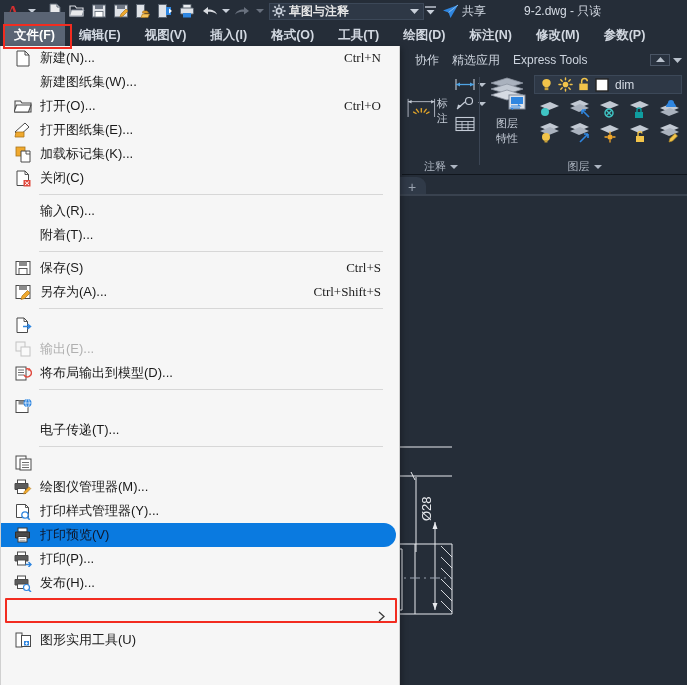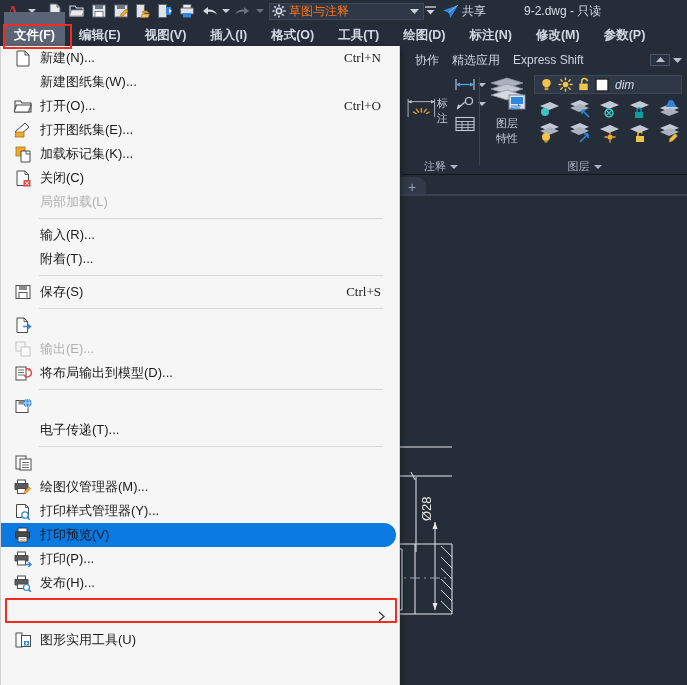--- a/index.html
+++ b/index.html
@@ -20,21 +20,21 @@
     width: 26px; height: 22px; display:flex; align-items:center; justify-content:center;
     color: #d32f2f; font-weight: bold; font-size: 15px; font-family:"Liberation Serif", serif;
   }
   .qat-caret { width: 12px; height: 22px; display:flex; align-items:center; justify-content:center; }
   .qat-btn { width: 22px; height: 22px; display:flex; align-items:center; justify-content:center; }
   .qat-sep { width: 6px; }
   .ws-box {
     height: 17px; width: 155px; background:#2e3846; border:1px solid #3c4858;
     display:flex; align-items:center; padding-left:2px; margin-left:3px;
   }
-  .ws-label { color:#f97316; font-size:12px; margin-left:3px; }
+  .ws-label { color:#e5e5e5; font-size:12px; margin-left:3px;font-weight:bold; }
   .ws-arrow { margin-left:auto; margin-right:4px; }
   .share { display:flex; align-items:center; gap:3px; margin-left:6px; }
   .share-label { color:#cfd6e0; font-size:12px; }
   .doctitle { color:#d7dde6; font-size:12px; margin-left:38px; }
 
   
   .menubar {
     position:absolute; left:0; top:22px; width:687px; height:27px;
     background:#252d38; display:flex; align-items:center;
   }
@@ -86,21 +86,21 @@
   .dim-big-label { color:#c6cdd8; font-size:11px; margin-top:2px; }
   .dim-small-col { position:absolute; left:52px; top:6px; display:flex; flex-direction:column; gap:3px; }
   .dim-small-row { display:flex; align-items:center; gap:2px; }
 
   .lp-big { position:absolute; left:2px; top:4px; width:46px;
     display:flex; flex-direction:column; align-items:center; }
   .lp-big-label { color:#c6cdd8; font-size:11px; line-height:14px; margin-top:1px; text-align:center;}
   .layer-combo {
     position:absolute; left:52px; top:4px; width:148px; height:19px;
     background:#2e3846; border:1px solid #3c4858; display:flex; align-items:center;
-    gap:4px; padding-left:4px;font-style:italic;
+    gap:4px; padding-left:4px;
   }
   .layer-combo .lname { color:#d5dbe4; font-size:12px; margin-left:2px; }
   .layer-grid {
     position:absolute; left:52px; top:26px; width:150px;
     display:grid; grid-template-columns:repeat(5,30px); grid-template-rows:24px 24px;
     align-items:center; justify-items:center;
   }
 
   
   .canvas {
@@ -276,21 +276,21 @@
     <div class="menubar-item">工具(T)</div>
     <div class="menubar-item">绘图(D)</div>
     <div class="menubar-item">标注(N)</div>
     <div class="menubar-item">修改(M)</div>
     <div class="menubar-item">参数(P)</div>
   </div>
 
   <div class="ribbon-tabs">
     <span>协作</span>
     <span>精选应用</span>
-    <span>Express Shift</span>
+    <span>Express Tools</span>
     <span class="collapse-btn">
       <span class="cbox">
         <svg width="9" height="6" viewBox="0 0 9 6">
             <path d="M0 5 L4.5 0 L9 5 Z" fill="#b9c1cc"></path>
           </svg>
       </span>
       <span>
         <svg width="9" height="6" viewBox="0 0 9 6">
             <path d="M0 1 L4.5 6 L9 1 Z" fill="#b9c1cc"></path>
           </svg>
@@ -590,24 +590,20 @@
         <svg width="17" height="17" viewBox="0 0 17 17">
           <path d="M2 1 h8 l3.5 3.5 v11 h-11.5 z" fill="#ffffff" stroke="#4a4a4a" stroke-width="1"></path>
           <path d="M10 1 v3.5 h3.5" fill="none" stroke="#4a4a4a" stroke-width="0.9"></path>
           <rect x="8.5" y="10" width="7" height="6.5" fill="#e04a3f"></rect>
           <path d="M10 11.5 l4 3.5 M14 11.5 l-4 3.5" stroke="#ffffff" stroke-width="1"></path>
         </svg>
       </span>
       <span class="lbl">关闭(C)</span>
     </div>
 
-    <div class="mi disabled">
-      <span class="ic"></span>
-      <span class="lbl">局部加载(L)</span>
-    </div>
 
     <div class="msep"></div>
 
     <div class="mi">
       <span class="ic"></span>
       <span class="lbl">输入(R)...</span>
     </div>
 
     <div class="mi">
       <span class="ic"></span>
@@ -621,20 +617,31 @@
         <svg width="16" height="16" viewBox="0 0 16 16">
           <rect x="1" y="1.5" width="14" height="13" fill="#ffffff" stroke="#4a4a4a" stroke-width="1"></rect>
           <rect x="4" y="1.5" width="8" height="4.5" fill="#8b8b8b"></rect>
           <rect x="4" y="8.5" width="8" height="6" fill="#ffffff" stroke="#4a4a4a" stroke-width="0.9"></rect>
         </svg>
       </span>
       <span class="lbl">保存(S)</span>
       <span class="acc">Ctrl+S</span>
     </div>
 
+    <div class="mi">
+      <span class="ic">
+        <svg width="17" height="16" viewBox="0 0 17 16">
+          <rect x="1" y="1.5" width="14" height="13" fill="#ffffff" stroke="#4a4a4a" stroke-width="1"></rect>
+          <rect x="4" y="1.5" width="8" height="4.5" fill="#8b8b8b"></rect>
+          <path d="M6 15.5 l1 -3.5 l5.5 -5.5 l2.5 2.5 l-5.5 5.5 z" fill="#f0a92e" stroke="#a9741a" stroke-width="0.7"></path>
+        </svg>
+      </span>
+      <span class="lbl">另存为(A)...</span>
+      <span class="acc">Ctrl+Shift+S</span>
+    </div>
 
     <div class="msep"></div>
 
     <div class="mi">
       <span class="ic">
         <svg width="17" height="17" viewBox="0 0 17 17">
           <path d="M2 1 h7 l3.5 3.5 v11 h-10.5 z" fill="#ffffff" stroke="#4a4a4a" stroke-width="1"></path>
           <path d="M9 1 v3.5 h3.5" fill="none" stroke="#4a4a4a" stroke-width="0.9"></path>
           <path d="M8 9.5 h7 M12.5 7 l3 2.5 l-3 2.5" stroke="#2f86e0" stroke-width="1.5" fill="none"></path>
         </svg>

